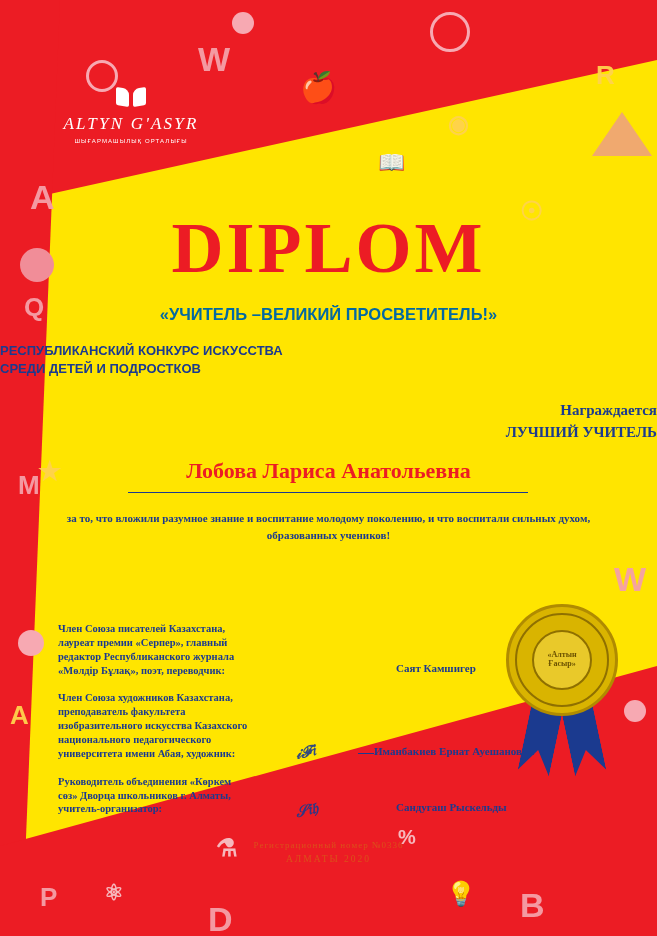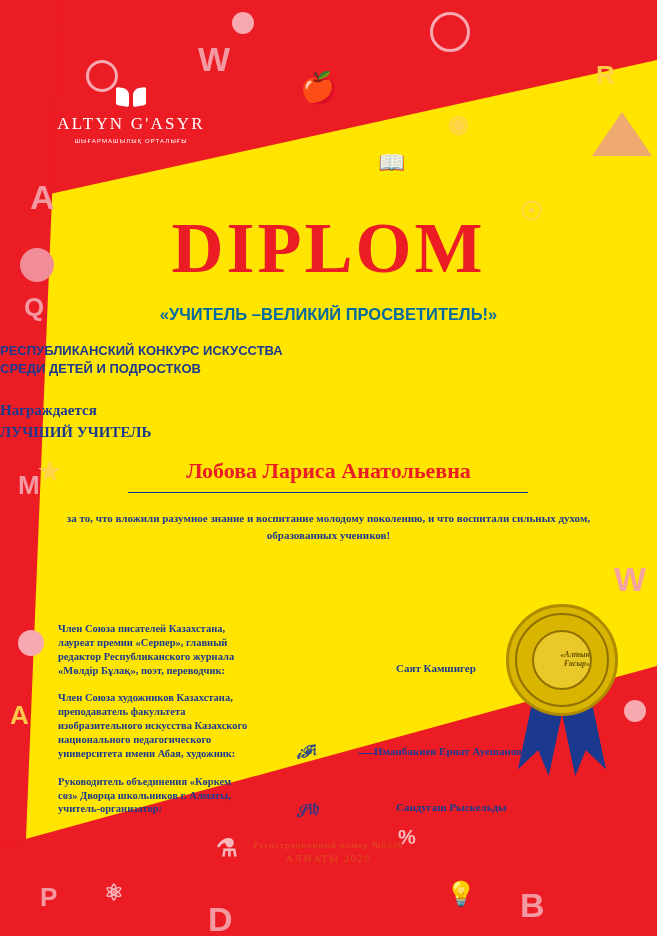--- a/index.html
+++ b/index.html
@@ -87,20 +87,21 @@
     background: #fff;
     border-radius: 2px 6px 2px 2px;
   }
   .logo-book:before { left: 0; transform: skewY(8deg); }
   .logo-book:after { right: 0; transform: skewY(-8deg); border-radius: 6px 2px 2px 2px; }
   .logo-name {
     font-family: "Liberation Serif", serif;
     font-size: 17px;
     letter-spacing: 2.2px;
     color: #ffffff;
+    font-style: italic;
   }
   .logo-sub {
     font-family: "Liberation Sans", sans-serif;
     font-size: 6px;
     letter-spacing: 1.1px;
     margin-top: 4px;
     color: #ffffff;
   }
 
   
@@ -134,21 +135,21 @@
     font-family: "Liberation Sans", sans-serif;
     font-weight: bold;
     font-size: 13px;
     line-height: 1.35;
     color: #1b3a8f;
   }
   .awarded {
     position: absolute;
     top: 400px;
     left: 0; right: 0;
-    text-align: left;
+    text-align: right;
     font-family: "Liberation Serif", serif;
     font-weight: bold;
     font-size: 15px;
     line-height: 1.45;
     color: #1b3a8f;
   }
   .recipient {
     position: absolute;
     top: 458px;
     left: 0; right: 0;
@@ -243,22 +244,21 @@
   }
   .seal-inner {
     position: absolute;
     inset: 26px;
     border-radius: 50%;
     background: #e9c92a;
     border: 2px solid #8f7000;
     display: flex;
     align-items: center;
     justify-content: center;
-    text-align: right;
-    font-style: italic;
+    text-align: center;
   }
   .seal-text {
     font-family: "Liberation Serif", serif;
     font-size: 8px;
     font-weight: bold;
     color: #6b5200;
     line-height: 1.1;
   }
   .ribbon-left, .ribbon-right {
     position: absolute;

